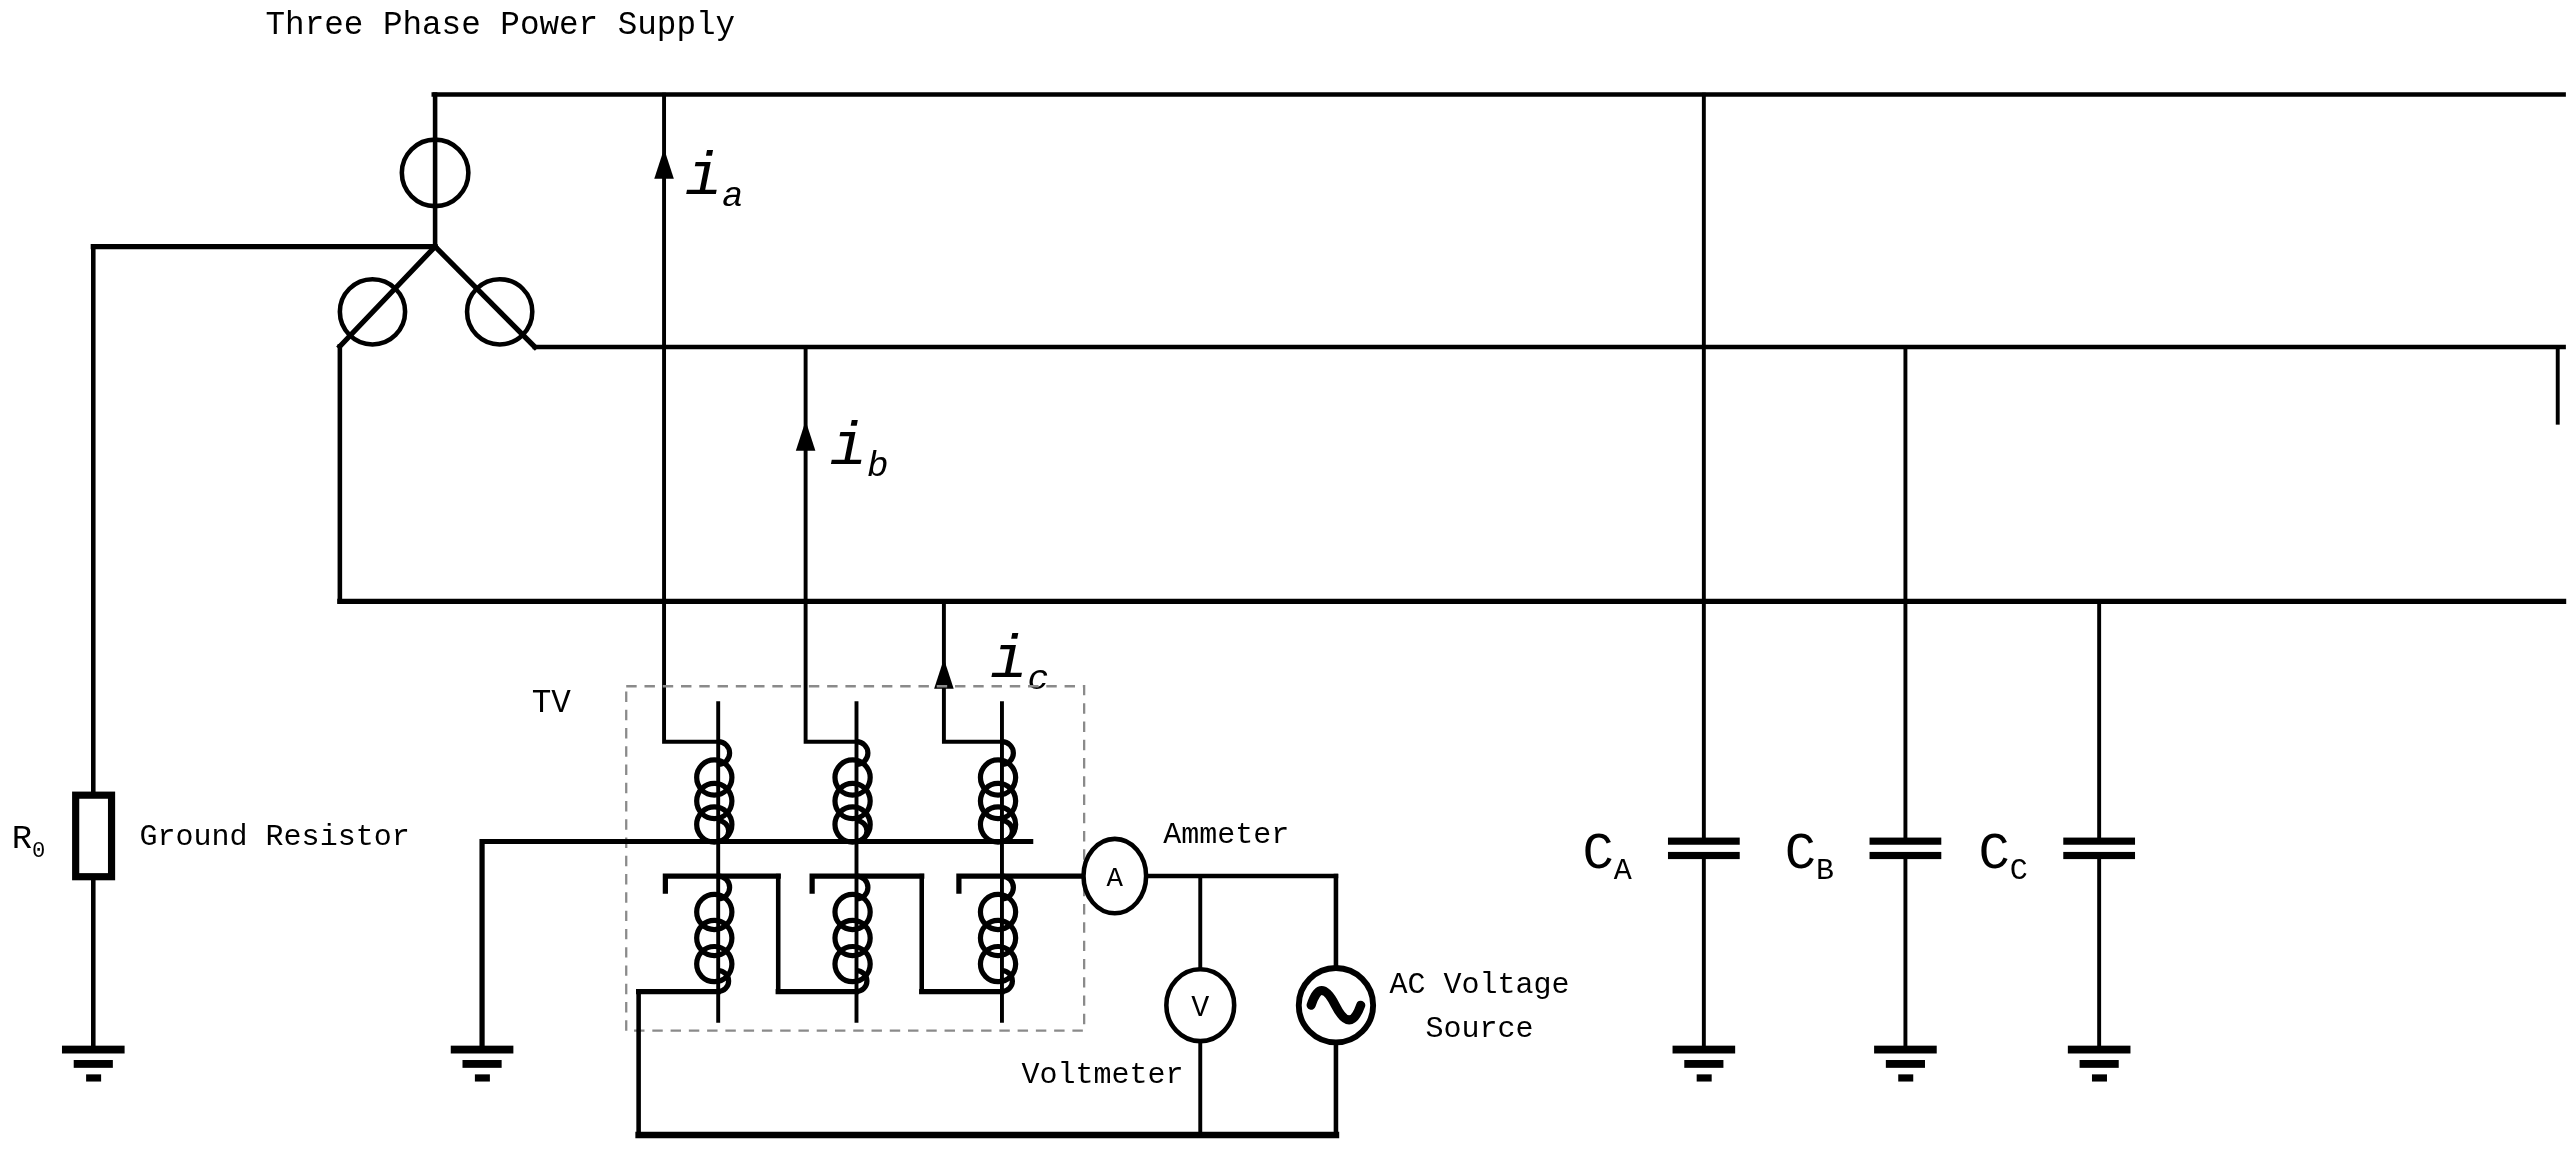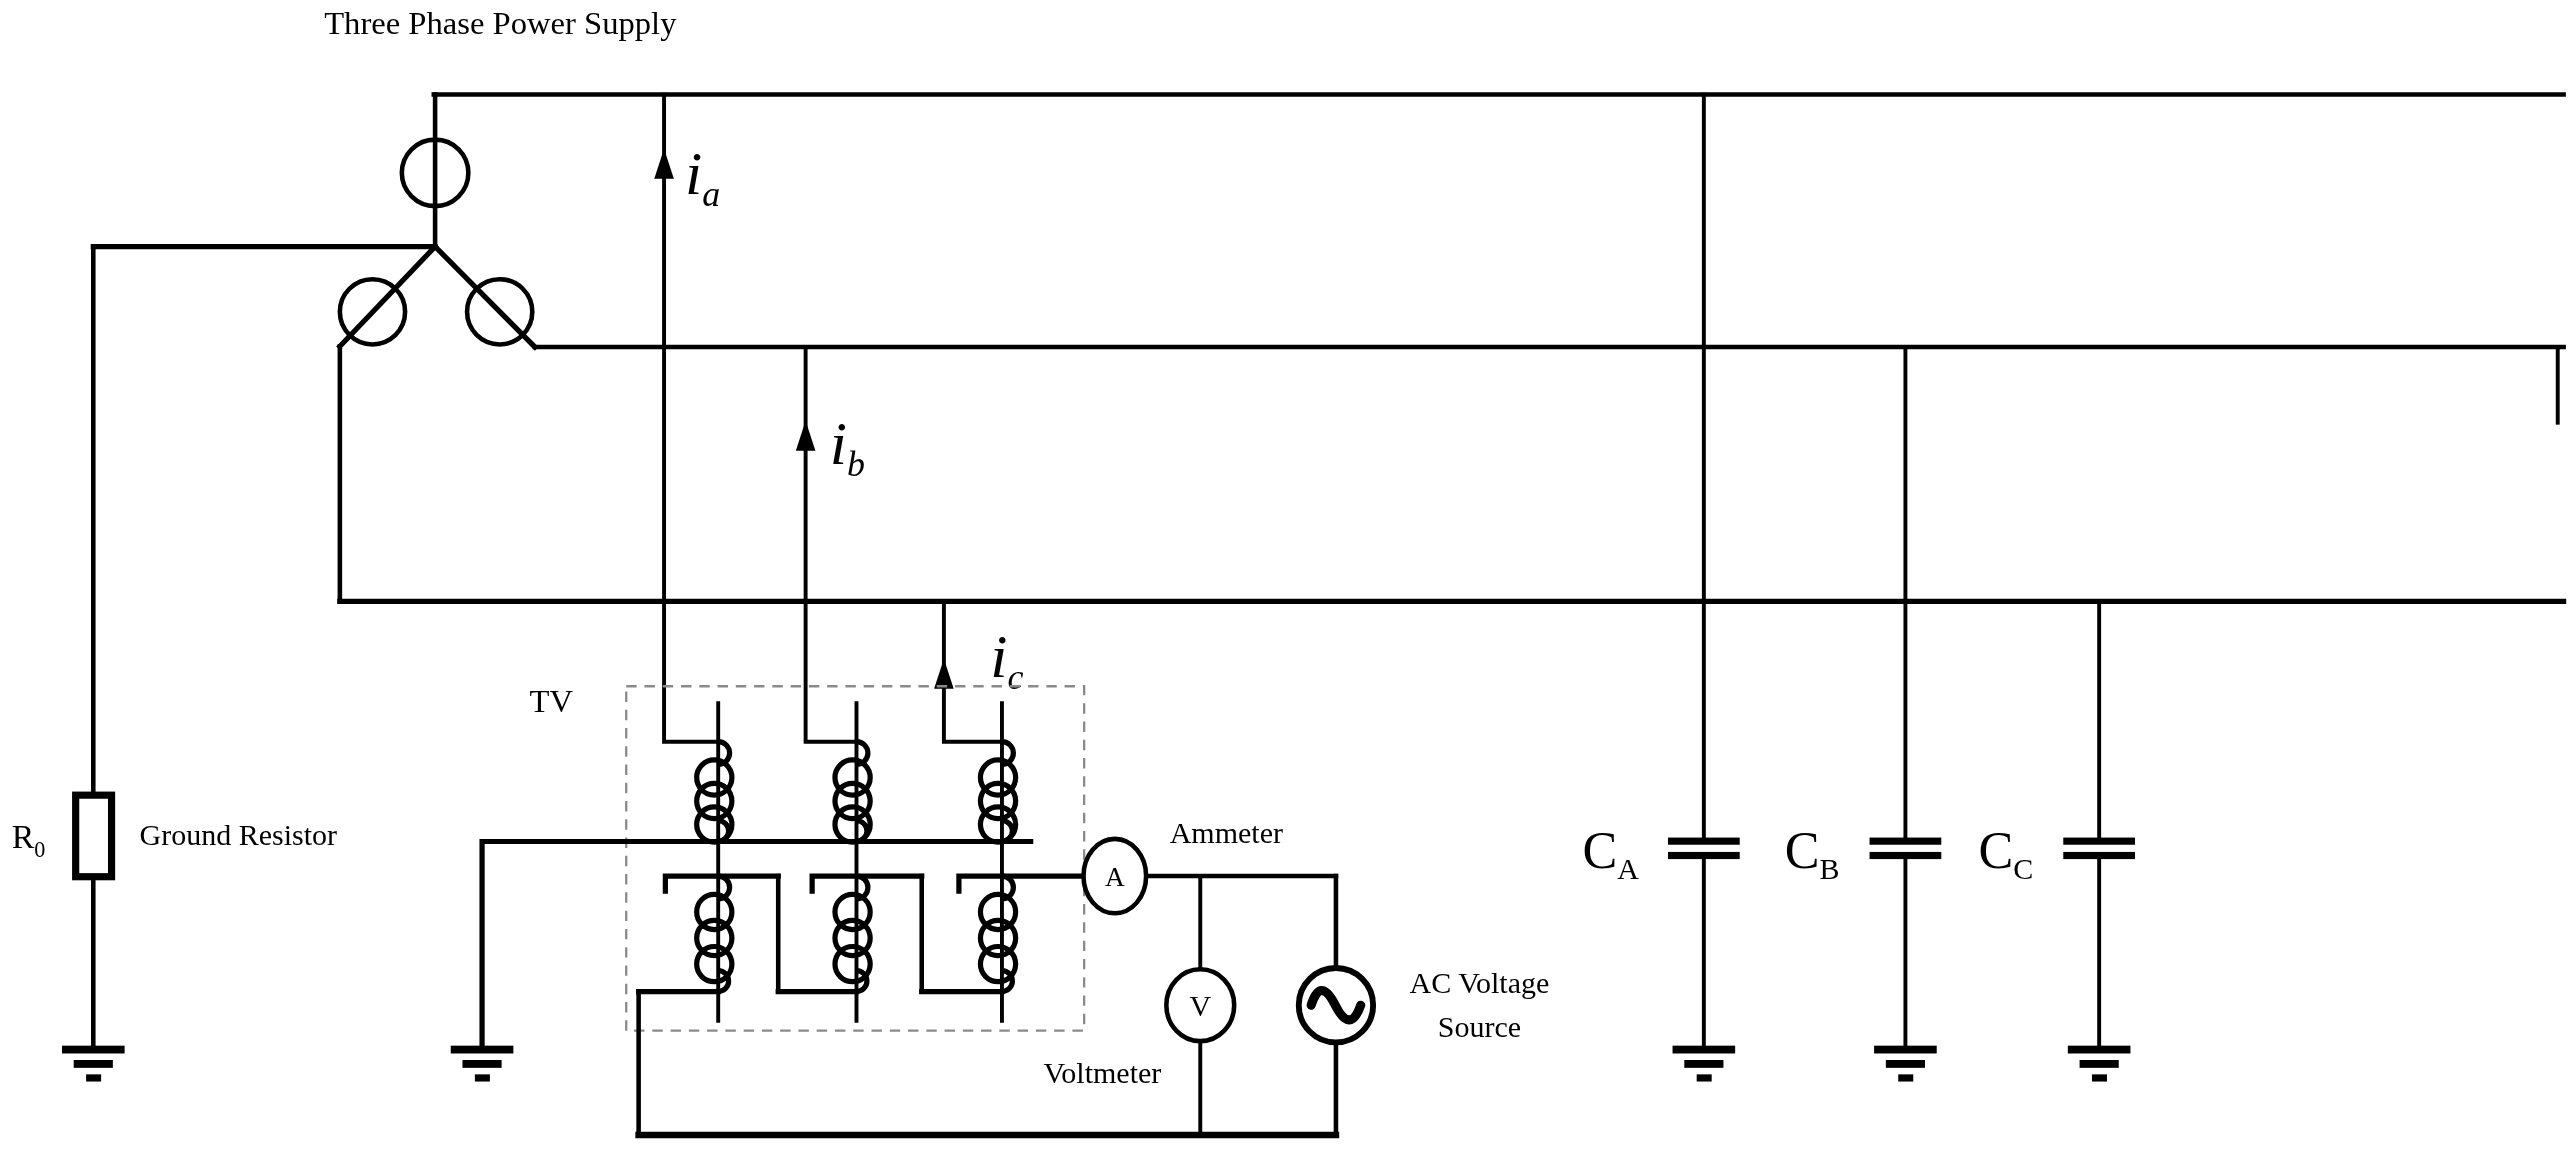--- a/index.html
+++ b/index.html
@@ -1,17 +1,17 @@
 <!DOCTYPE html>
 <html style="font-size:10.4px"><head>
 <meta charset="utf-8">
 <style>
   html,body{margin:0;padding:0;background:#ffffff;}
   body{font-family:"Liberation Serif","DejaVu Serif",serif;}
-  .stage{width:100%;max-width:2576px;margin:0 auto;background:#ffffff;}
+  .stage{width:100%;max-width:2576px;margin:0 auto;background:#ffffff;font-family:Liberation Mono, monospace;}
   svg{display:block;width:100%;height:auto;background:#ffffff;}
   .wire{stroke:#000000;fill:none;stroke-linecap:square;}
   .w6{stroke-width:6;} .w7{stroke-width:7;} .w8{stroke-width:8;} .w10{stroke-width:10;}
   .coil{stroke:#000000;fill:none;stroke-width:8;}
   .node{stroke:#000000;fill:none;stroke-width:7;}
   .meter{stroke:#000000;fill:#ffffff;stroke-width:7;}
   .acsrc{stroke:#000000;fill:#ffffff;stroke-width:9;}
   .solid{fill:#000000;stroke:none;}
   .dashedbox{fill:none;stroke:#8a8a8a;stroke-width:3.5;stroke-dasharray:16 12;}
   .lbl{fill:#000000;}

